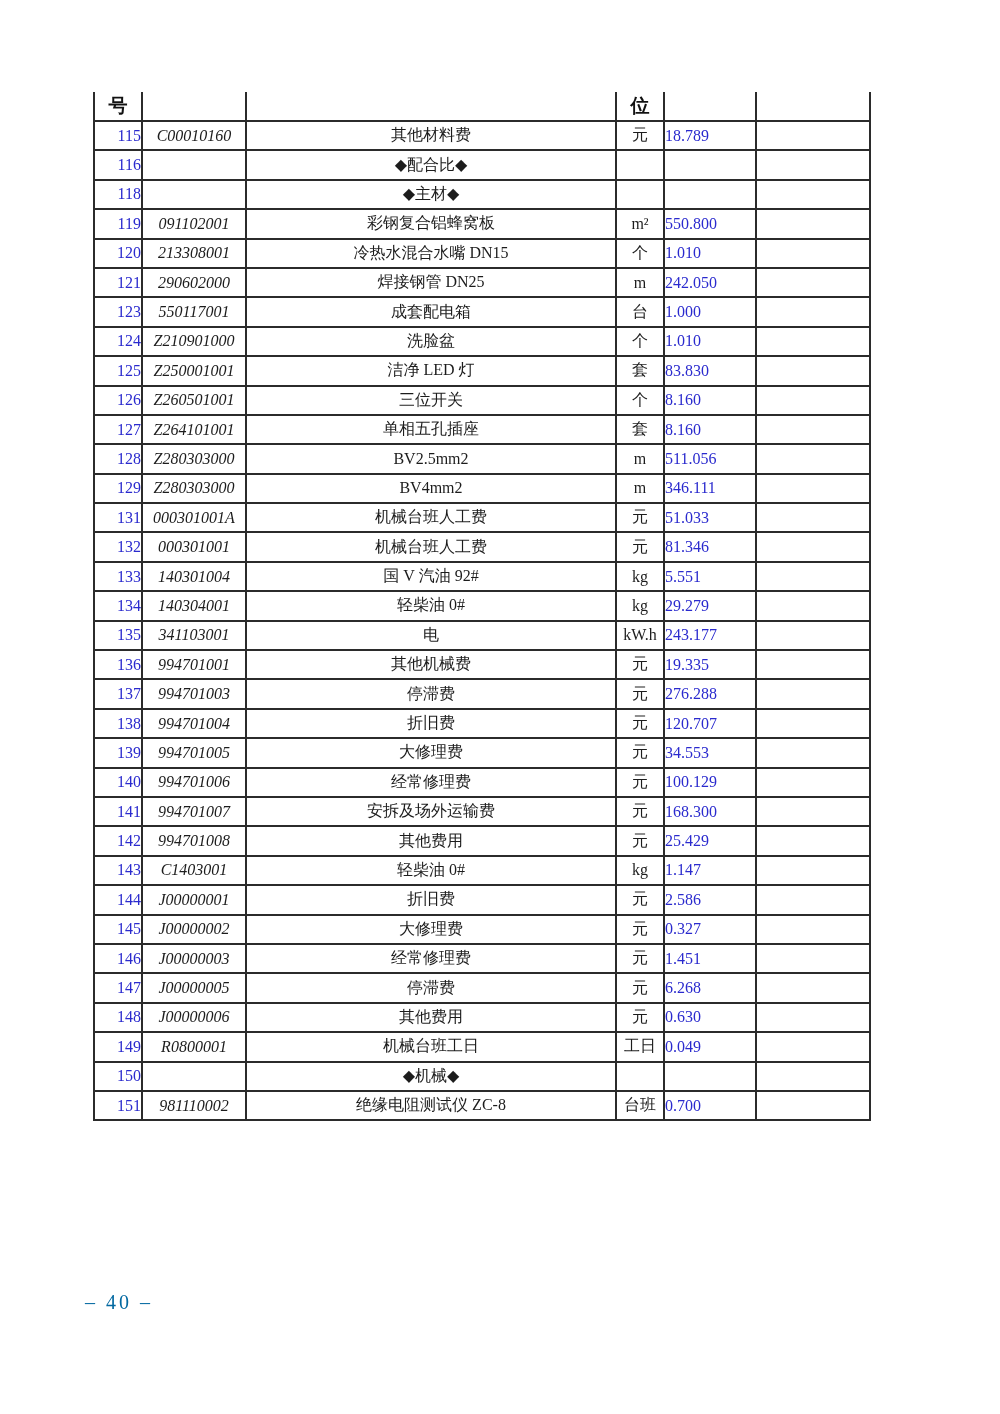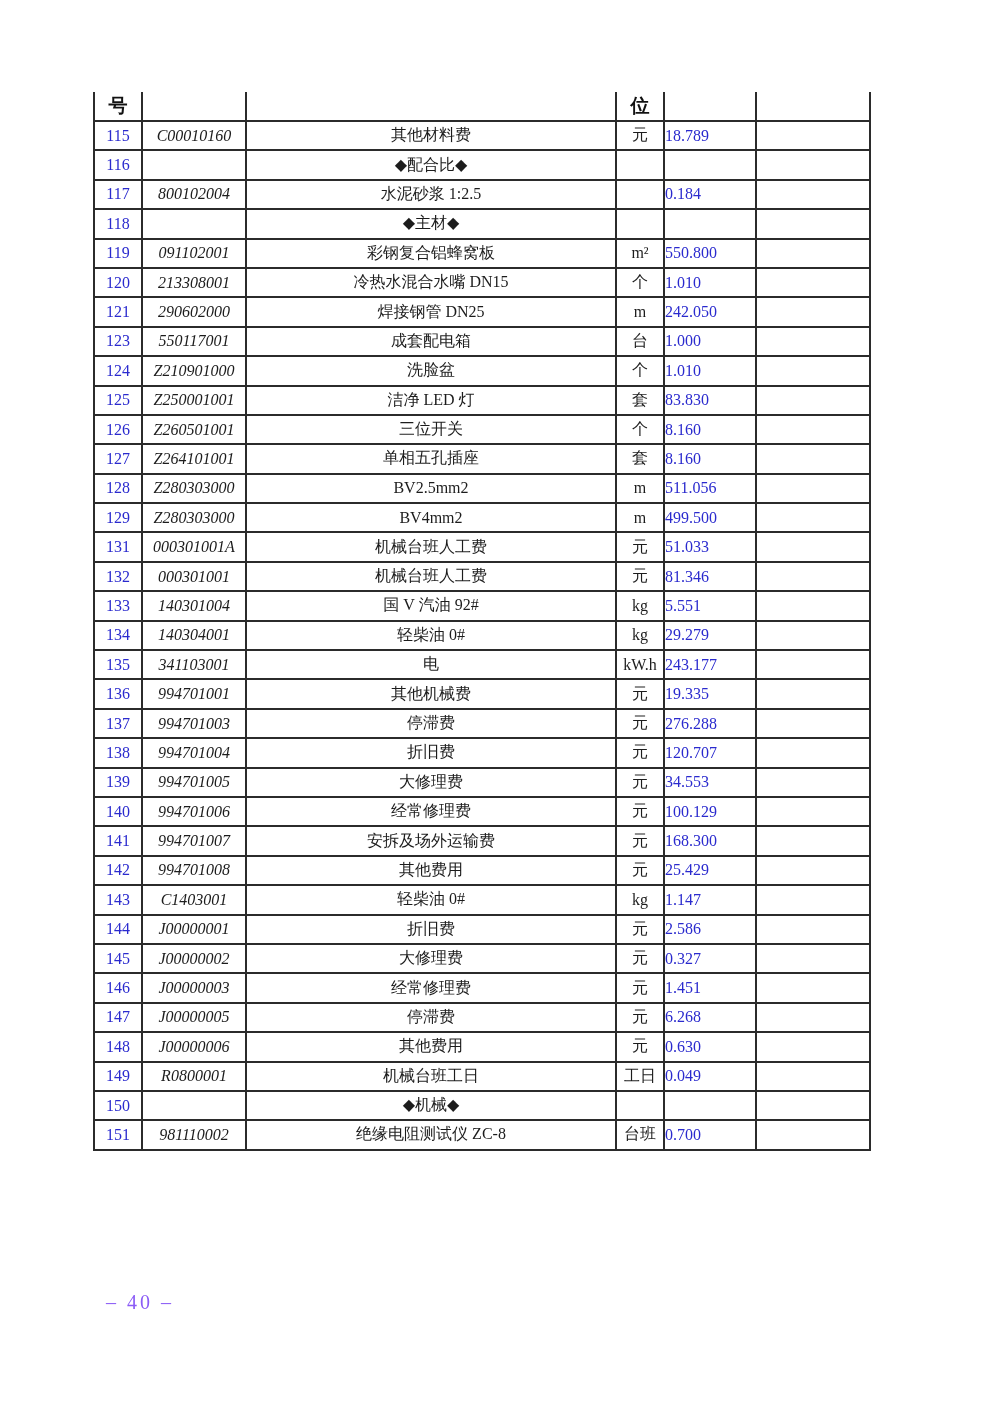--- a/index.html
+++ b/index.html
@@ -24,29 +24,29 @@
     box-sizing:border-box;
   }
   
   .price-table thead th{border-top:none;}
   .price-table thead th{
     height:29px;
     font-family:"Liberation Sans","DejaVu Sans",sans-serif;
     font-weight:bold;font-size:19px;text-align:center;color:#111;
   }
   .price-table tbody td{height:29.4px;font-size:16px;}
-  .c-no{text-align:center;color:var(--accent-blue);font-size:15.5px;}
+  .c-no{text-align:right;color:var(--accent-blue);font-size:15.5px;}
   .c-code{text-align:center;font-size:15.5px;color:var(--ink);font-style:italic;}
   .c-name{text-align:center;padding-left:8px;color:var(--ink);}
   .c-unit{text-align:center;font-size:15.5px;color:var(--ink);}
   .c-qty{text-align:left;padding-right:9px;color:var(--accent-blue);font-size:15.5px;}
   .c-extra{}
   .page-footer{
-    position:absolute;left:106px;top:1291px;
-    font-size:20px;letter-spacing:3px;color:#8b5cf6;
+    position:absolute;left:85px;top:1291px;
+    font-size:20px;letter-spacing:3px;color:#0369a1;
   }
 </style>
 </head>
 <body>
 
 <div class="page">
 
   <table class="price-table">
     <colgroup>
       <col style="width:48px">
@@ -77,28 +77,20 @@
         </tr>
         <tr>
           <td class="c-no">116</td>
           <td class="c-code"></td>
           <td class="c-name">◆配合比◆</td>
           <td class="c-unit"></td>
           <td class="c-qty"></td>
           <td class="c-extra"></td>
         </tr>
         <tr>
-          <td class="c-no">117</td>
-          <td class="c-code">800102004</td>
-          <td class="c-name">水泥砂浆 1:2.5</td>
-          <td class="c-unit"></td>
-          <td class="c-qty">0.184</td>
-          <td class="c-extra"></td>
-        </tr>
-        <tr>
           <td class="c-no">118</td>
           <td class="c-code"></td>
           <td class="c-name">◆主材◆</td>
           <td class="c-unit"></td>
           <td class="c-qty"></td>
           <td class="c-extra"></td>
         </tr>
         <tr>
           <td class="c-no">119</td>
           <td class="c-code">091102001</td>
@@ -169,21 +161,21 @@
           <td class="c-name">BV2.5mm2</td>
           <td class="c-unit">m</td>
           <td class="c-qty">511.056</td>
           <td class="c-extra"></td>
         </tr>
         <tr>
           <td class="c-no">129</td>
           <td class="c-code">Z280303000</td>
           <td class="c-name">BV4mm2</td>
           <td class="c-unit">m</td>
-          <td class="c-qty">499.500</td>
+          <td class="c-qty">346.111</td>
           <td class="c-extra"></td>
         </tr>
         <tr>
           <td class="c-no">131</td>
           <td class="c-code">000301001A</td>
           <td class="c-name">机械台班人工费</td>
           <td class="c-unit">元</td>
           <td class="c-qty">51.033</td>
           <td class="c-extra"></td>
         </tr>

